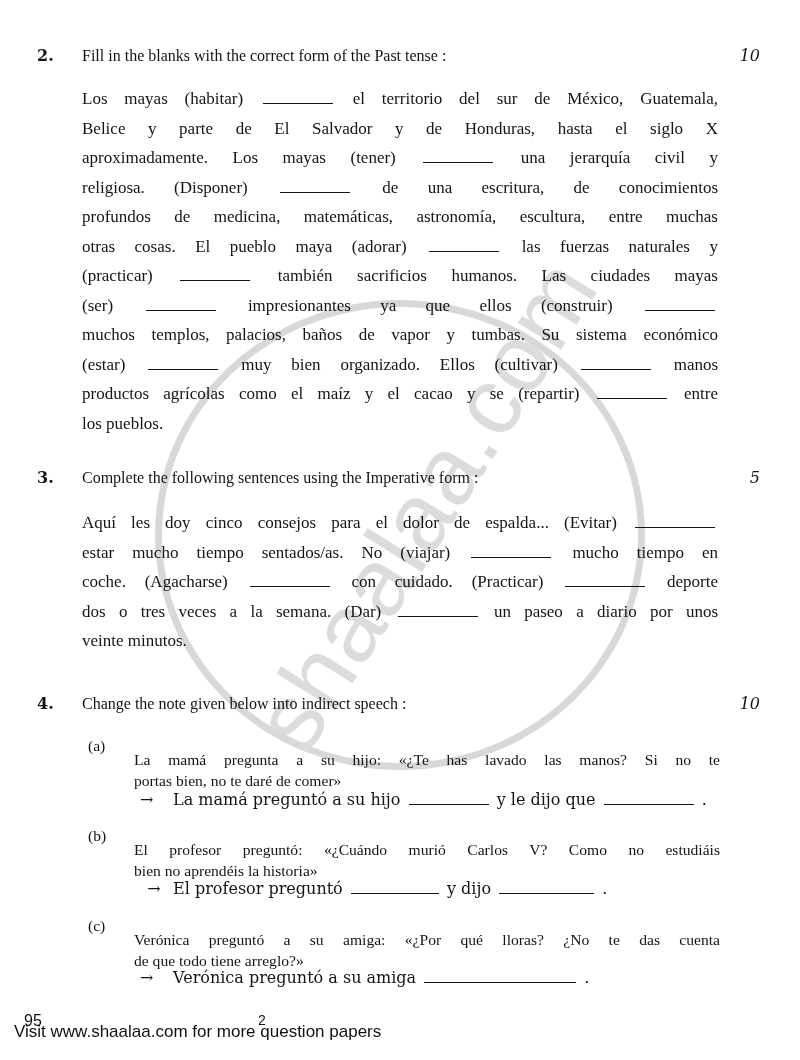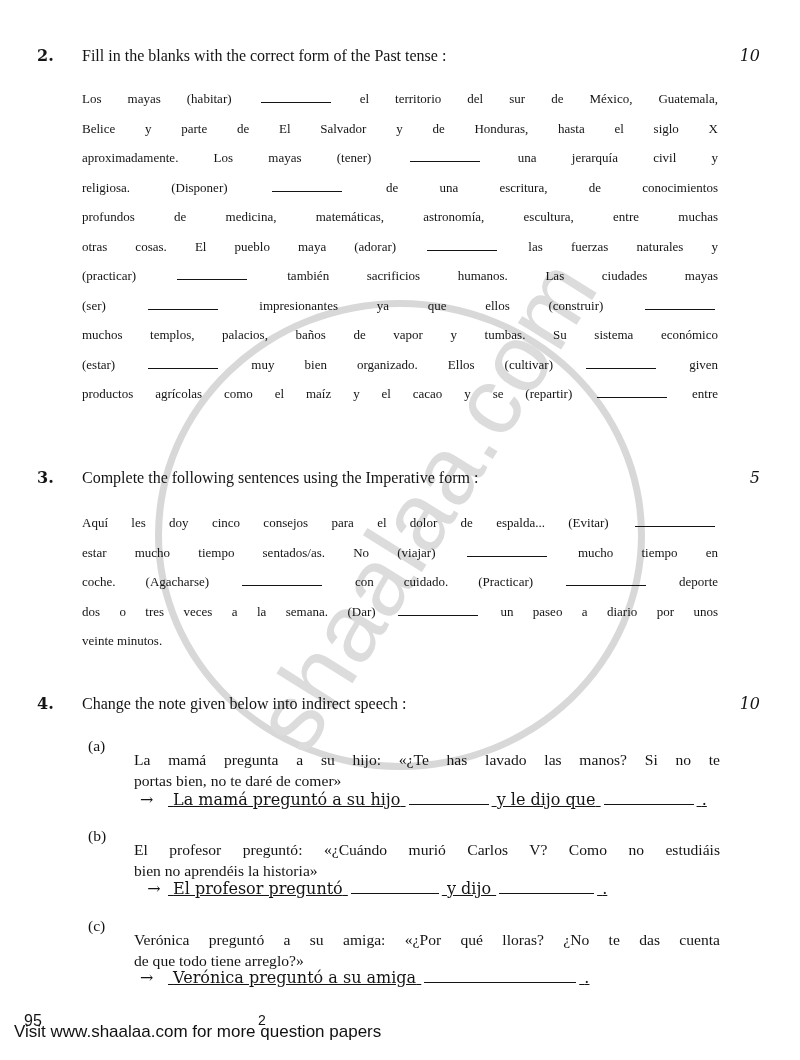--- a/index.html
+++ b/index.html
@@ -32,34 +32,34 @@
       position: absolute; left: 82px; top: 0; font-size: 16px; line-height: 20px;
       font-family: "Liberation Serif", serif;
     }
     .q-marks {
       position: absolute; right: 40px; top: 0; font-style: italic;
       font-size: 16px; line-height: 20px;
     }
 
     .para {
       position: absolute; left: 82px; width: 636px;
-      font-size: 13px; line-height: 29.5px; text-align: justify;
+      font-size: 17px; line-height: 29.5px; text-align: justify;
       font-family: "Liberation Serif", serif;
     }
     .para .line { display: block; text-align: justify; text-align-last: justify; white-space: nowrap; }
     .para .line.last { text-align-last: left; }
 
     .blank { display: inline-block; border-bottom: 1px solid #141414; height: 14px; vertical-align: baseline; margin: 0 3px; }
 
     .sub { position: absolute; left: 0; width: 800px; z-index: 1; font-family: "Liberation Serif", serif; font-size: 15.6px; }
     .sub-label { position: absolute; left: 88px; top: 0; line-height: 21px; }
     .sub-text { position: absolute; left: 134px; top: 0; width: 586px; line-height: 21px; }
     .sub-text .line { display: block; white-space: nowrap; }
     .sub-text .line.just { text-align: justify; text-align-last: justify; margin-top: 14px; }
-    .answer { position: absolute; left: 140px; line-height: 21px; white-space: nowrap; text-decoration: underline; }
+    .answer { position: absolute; left: 140px; line-height: 21px; white-space: nowrap; }
     .answer .arrow { display: inline-block; width: 28px; }
 
     .footer {
       position: absolute; left: 14px; top: 1022px; z-index: 2;
       font-family: "Liberation Sans", sans-serif; font-size: 17px; color: #111;
       white-space: nowrap;
     }
     .footer-code { position: absolute; left: 24px; top: 1012px; font-family: "Liberation Sans", sans-serif; font-size: 16px; z-index: 2; }
     .footer-page { position: absolute; left: 258px; top: 1012px; font-family: "Liberation Sans", sans-serif; font-size: 14px; z-index: 2; }
   </style>
@@ -79,22 +79,23 @@
   <div class="para" style="top:84px;">
       <span class="line"><span>Los mayas (habitar)</span> <span class="blank" style="width: 70px;"></span> <span>el territorio del sur de México, Guatemala,</span></span>
       <span class="line"><span>Belice y parte de El Salvador y de Honduras, hasta el siglo X</span></span>
       <span class="line"><span>aproximadamente. Los mayas (tener)</span> <span class="blank" style="width: 70px;"></span> <span>una jerarquía civil y</span></span>
       <span class="line"><span>religiosa. (Disponer)</span> <span class="blank" style="width: 70px;"></span> <span>de una escritura, de conocimientos</span></span>
       <span class="line"><span>profundos de medicina, matemáticas, astronomía, escultura, entre muchas</span></span>
       <span class="line"><span>otras cosas. El pueblo maya (adorar)</span> <span class="blank" style="width: 70px;"></span> <span>las fuerzas naturales y</span></span>
       <span class="line"><span>(practicar)</span> <span class="blank" style="width: 70px;"></span> <span>también sacrificios humanos. Las ciudades mayas</span></span>
       <span class="line"><span>(ser)</span> <span class="blank" style="width: 70px;"></span> <span>impresionantes ya que ellos (construir)</span> <span class="blank" style="width: 70px;"></span></span>
       <span class="line"><span>muchos templos, palacios, baños de vapor y tumbas. Su sistema económico</span></span>
-      <span class="line"><span>(estar)</span> <span class="blank" style="width: 70px;"></span> <span>muy bien organizado. Ellos (cultivar)</span> <span class="blank" style="width: 70px;"></span> <span>given</span></span>
+      <span class="line"><span>(estar)</span> <span class="blank" style="width: 70px;"></span> <span>muy bien organizado. Ellos (cultivar)</span> <span class="blank" style="width: 70px;"></span> <span>manos</span></span>
       <span class="line"><span>productos agrícolas como el maíz y el cacao y se (repartir)</span> <span class="blank" style="width: 70px;"></span> <span>entre</span></span>
+      <span class="line last"><span>los pueblos.</span></span>
     </div>
 
   <div class="q" style="top:468px;">
     <span class="q-num">3.</span>
     <span class="q-title">Complete the following sentences using the Imperative form :</span>
     <span class="q-marks">5</span>
   </div>
   <div class="para" style="top:508px;">
       <span class="line"><span>Aquí les doy cinco consejos para el dolor de espalda... (Evitar)</span> <span class="blank" style="width: 80px;"></span></span>
       <span class="line"><span>estar mucho tiempo sentados/as. No (viajar)</span> <span class="blank" style="width: 80px;"></span> <span>mucho tiempo en</span></span>

